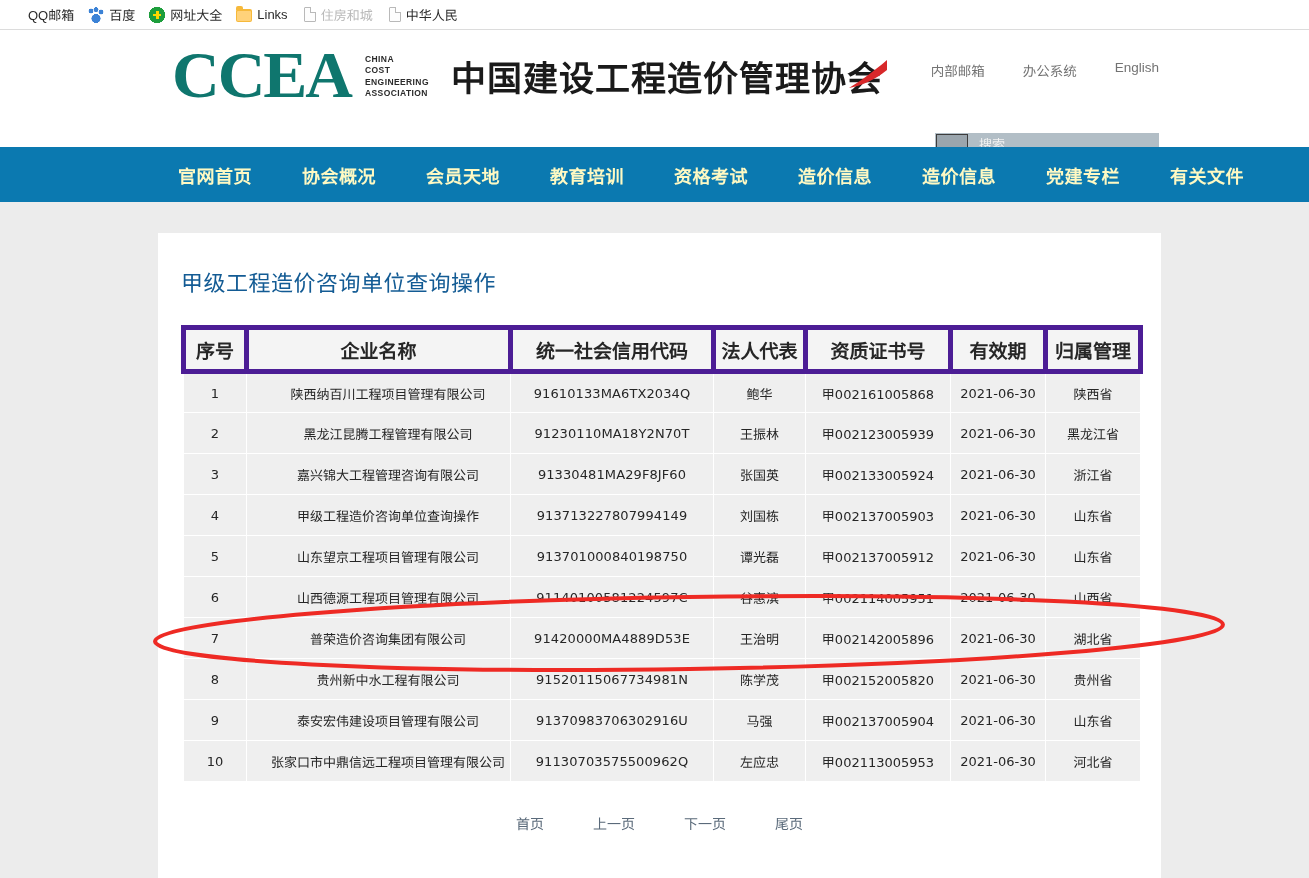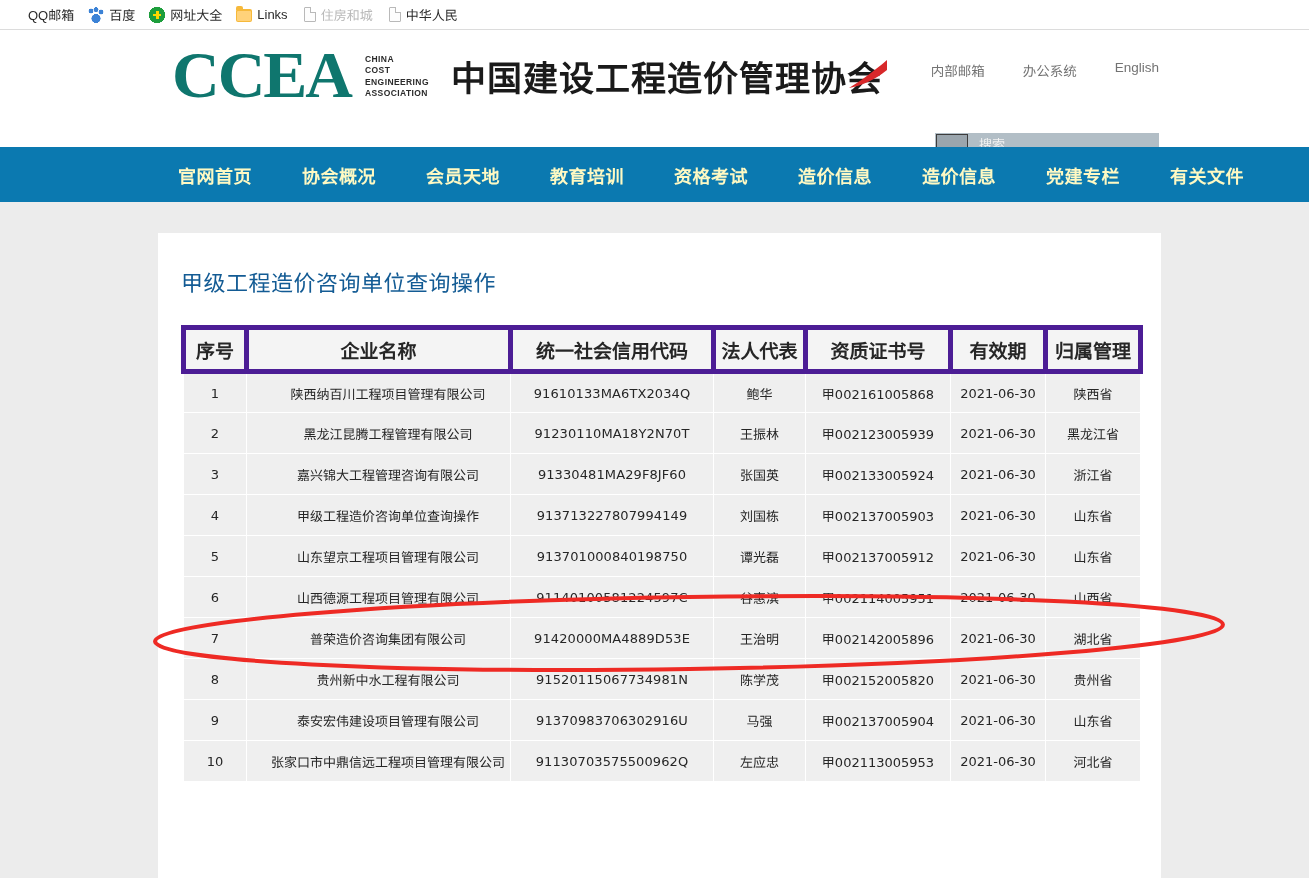--- a/index.html
+++ b/index.html
@@ -456,20 +456,26 @@
         <td class="col-name w-name"><span>张家口市中鼎信远工程项目管理有限公司</span></td>
         <td class="col-code w-uscc">91130703575500962Q</td>
         <td class="w-rep">左应忠</td>
         <td class="w-cert">甲002113005953</td>
         <td class="w-val">2021-06-30</td>
         <td class="w-prov">河北省</td>
       </tr>
     </tbody>
   </table>
 
+  <div class="pagination">
+    <span>首页</span>
+    <span>上一页</span>
+    <span>下一页</span>
+    <span>尾页</span>
+  </div>
 
 </div>
 
 <div class="annotation">
   <svg width="1309" height="878" viewBox="0 0 1309 878">
     <ellipse cx="689" cy="633" rx="534" ry="36" fill="none" stroke="#ee2a24" stroke-width="4" transform="rotate(-0.9 689 633)"></ellipse>
   </svg>
 </div>
 
 </body></html>

